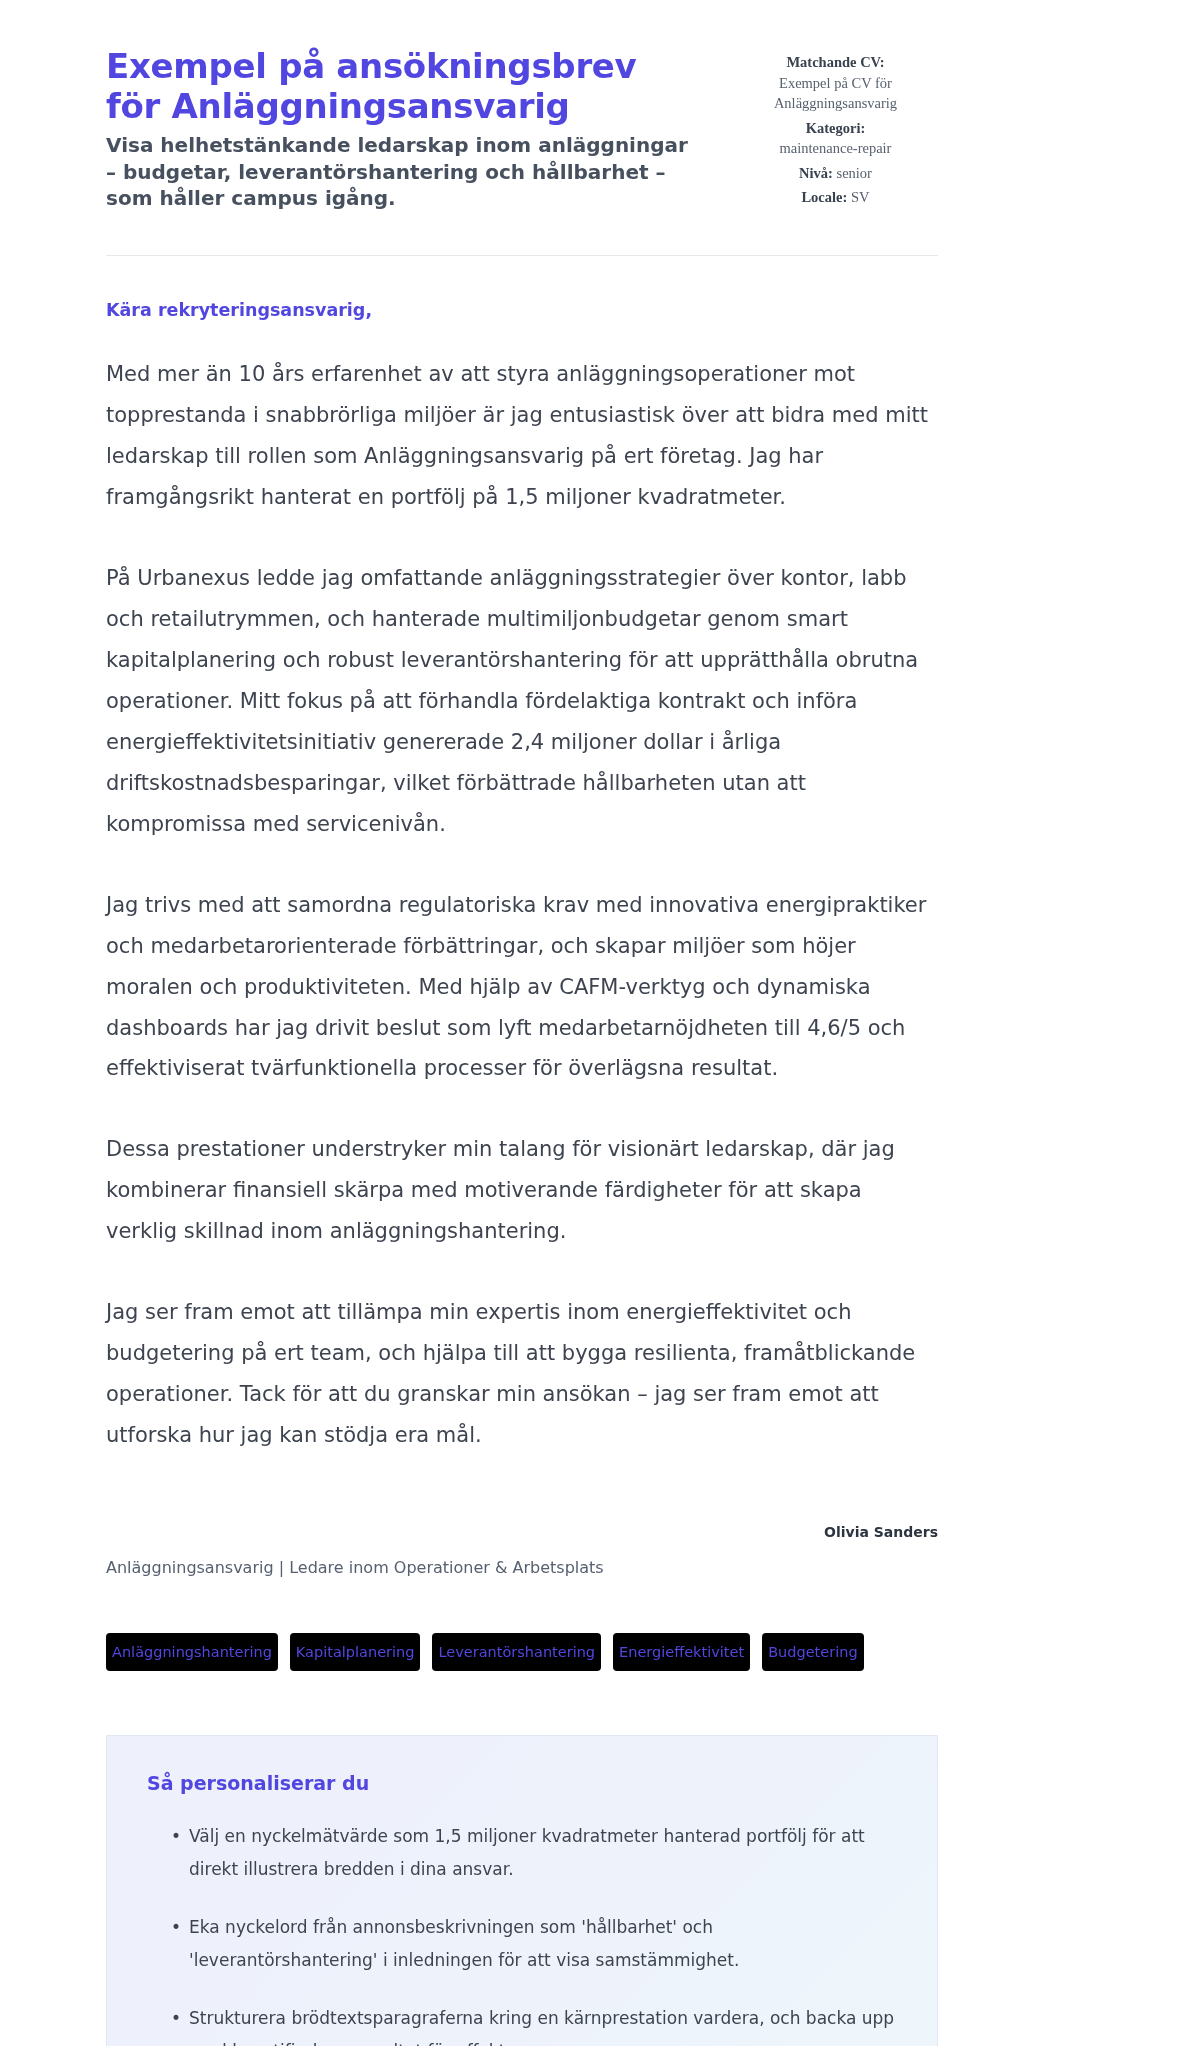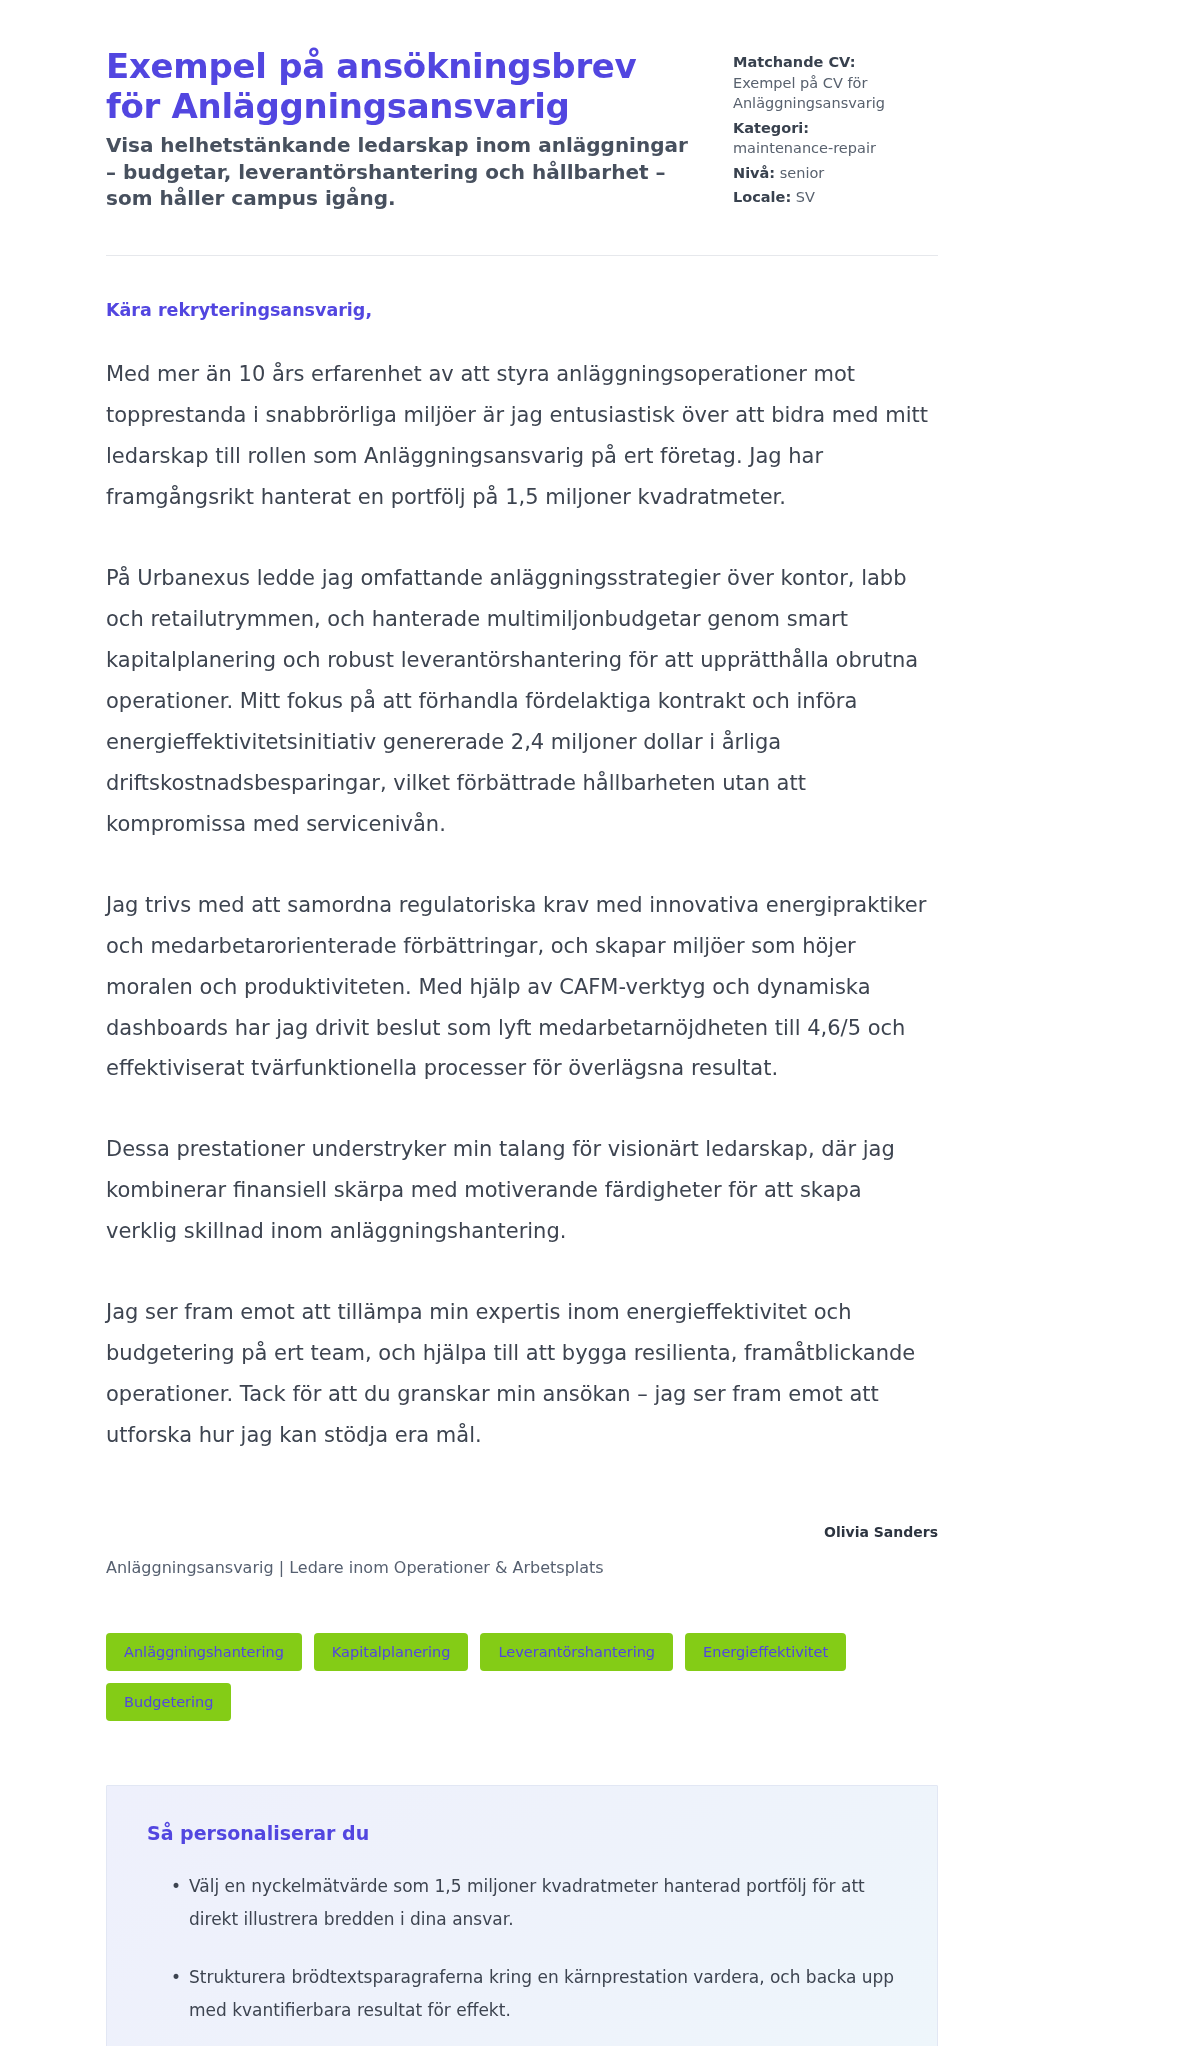--- a/index.html
+++ b/index.html
@@ -43,25 +43,26 @@
     line-height: 1.32;
     font-weight: 700;
     color: #47505e;
     margin: 0;
     max-width: 740px;
   }
 
   .meta {
     flex: 0 0 auto;
     width: 205px;
-    text-align: left;
+    text-align: center;
     font-size: 14.5px;
     line-height: 1.42;
     color: #4d5663;
     padding-top: 6px;
+    font-family: Liberation Serif, serif;
   }
   .meta-row { margin-bottom: 4px; }
   .meta-row:last-child { margin-bottom: 0; }
   .meta-label { font-weight: 700; color: #38414e; }
   .meta-value { color: #58616e; }
   .meta-block .meta-label { display: block; }
   .meta-block .meta-value { display: block; }
 
   .divider {
     height: 1px;
@@ -105,25 +106,25 @@
   }
 
   
   .tags {
     display: flex;
     flex-wrap: wrap;
     gap: 12px;
     margin-top: 56px;
   }
   .tag {
-    background: #84cc16;
+    background: #000000;
     color: #5246e0;
     font-size: 14.5px;
     border-radius: 4px;
-    padding: 11px 18px;
+    padding: 11px 6px;
     white-space: nowrap;
   }
 
   
   .tips {
     margin-top: 64px;
     background: linear-gradient(135deg, #eef0fc 0%, #eef2fb 45%, #eef6fb 100%);
     border: 1px solid #e2e7f4;
     border-radius: 1px;
     padding: 36px 40px 40px 40px;
@@ -210,17 +211,18 @@
     <span class="tag">Kapitalplanering</span>
     <span class="tag">Leverantörshantering</span>
     <span class="tag">Energieffektivitet</span>
     <span class="tag">Budgetering</span>
   </div>
 
   <div class="tips">
     <h3 class="tips-title">Så personaliserar du</h3>
     <ul class="tips-list">
       <li>Välj en nyckelmätvärde som 1,5 miljoner kvadratmeter hanterad portfölj för att direkt illustrera bredden i dina ansvar.</li>
+      <li>Eka nyckelord från annonsbeskrivningen som 'hållbarhet' och 'leverantörshantering' i inledningen för att visa samstämmighet.</li>
       <li>Strukturera brödtextsparagraferna kring en kärnprestation vardera, och backa upp med kvantifierbara resultat för effekt.</li>
     </ul>
   </div>
 
 </div>
 
 </body></html>

